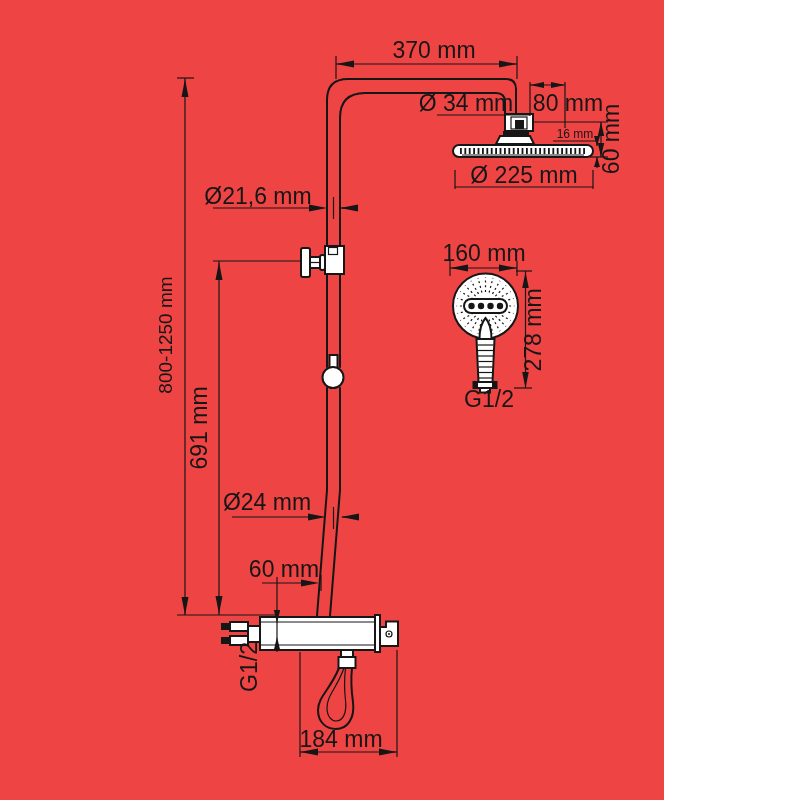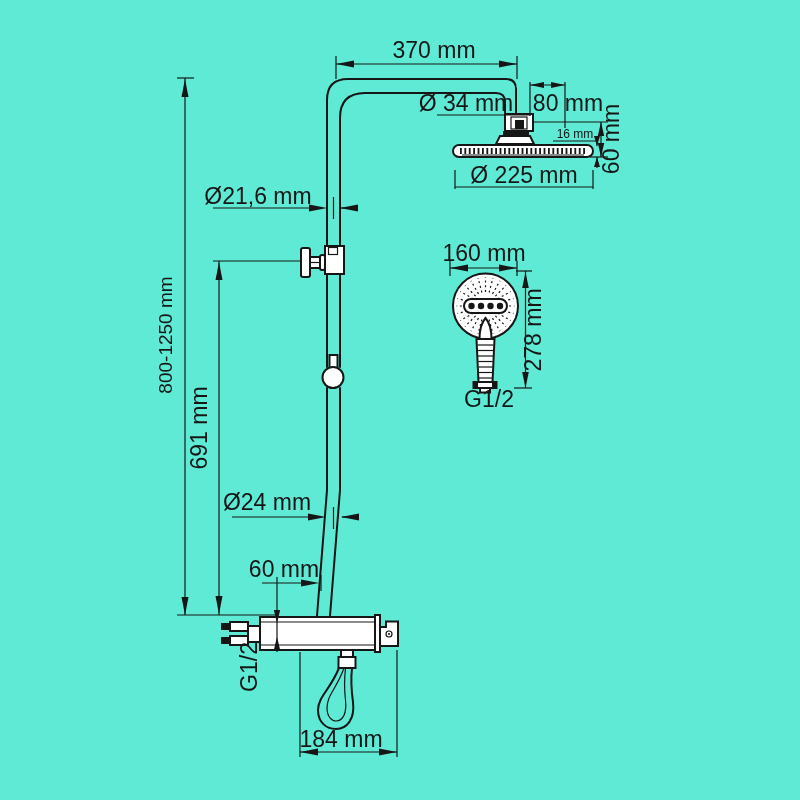--- a/index.html
+++ b/index.html
@@ -1,16 +1,16 @@
 <!DOCTYPE html>
 <html><head>
 <meta charset="utf-8">
 <style>
   html,body{margin:0;padding:0;background:#ffffff;}
-  .page{position:relative;width:800px;height:800px;background:#5eead4;overflow:hidden;}
+  .page{position:relative;width:664px;height:800px;background:#ef4444;overflow:hidden;}
   svg{display:block;}
   svg text{font-family:"Liberation Sans","DejaVu Sans",sans-serif;fill:#161616;}
   .dim{font-size:23px;}
   .dim-small{font-size:12px;}
   .dim-long{font-size:19px;}
   .obj{stroke:#161616;stroke-width:2;fill:none;stroke-linecap:round;}
   .objf{stroke:#161616;stroke-width:2;fill:#ffffff;}
   .solid{fill:#161616;stroke:none;}
   .thin{stroke:#161616;stroke-width:1.2;fill:none;}
   .dline{stroke:#161616;stroke-width:1.2;fill:none;}

